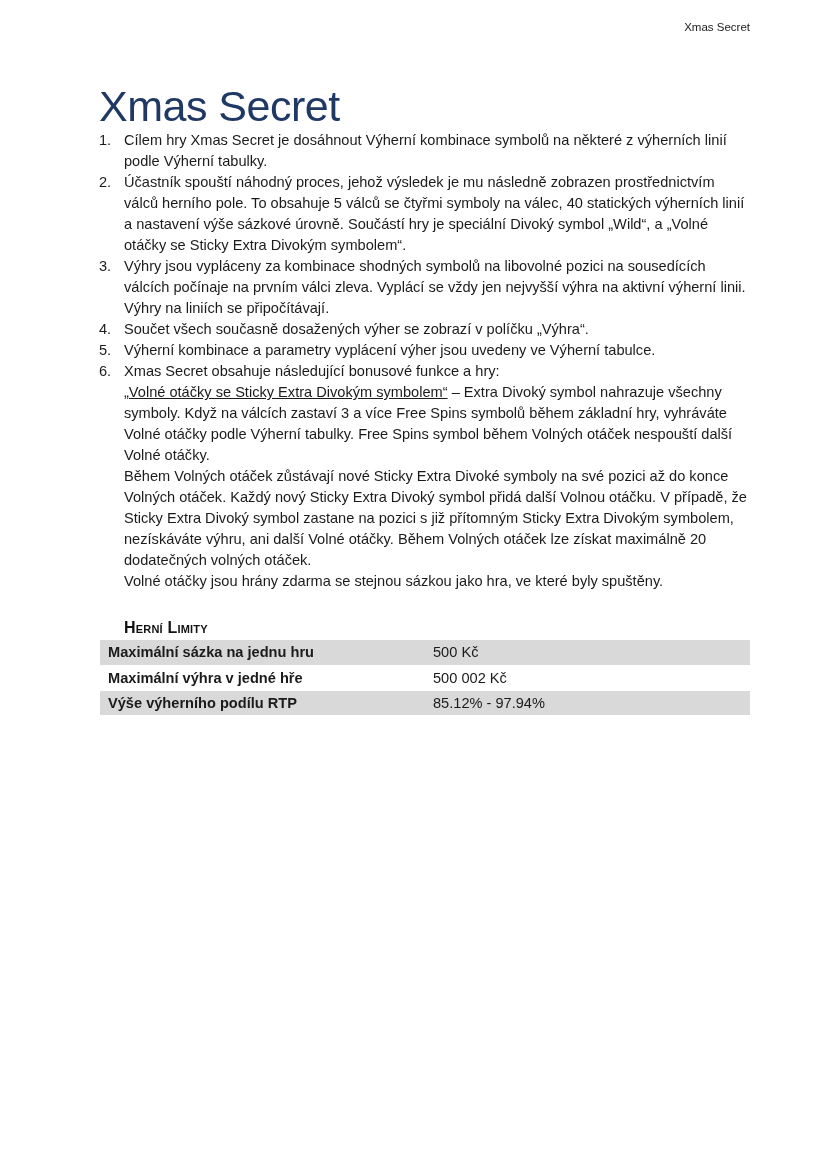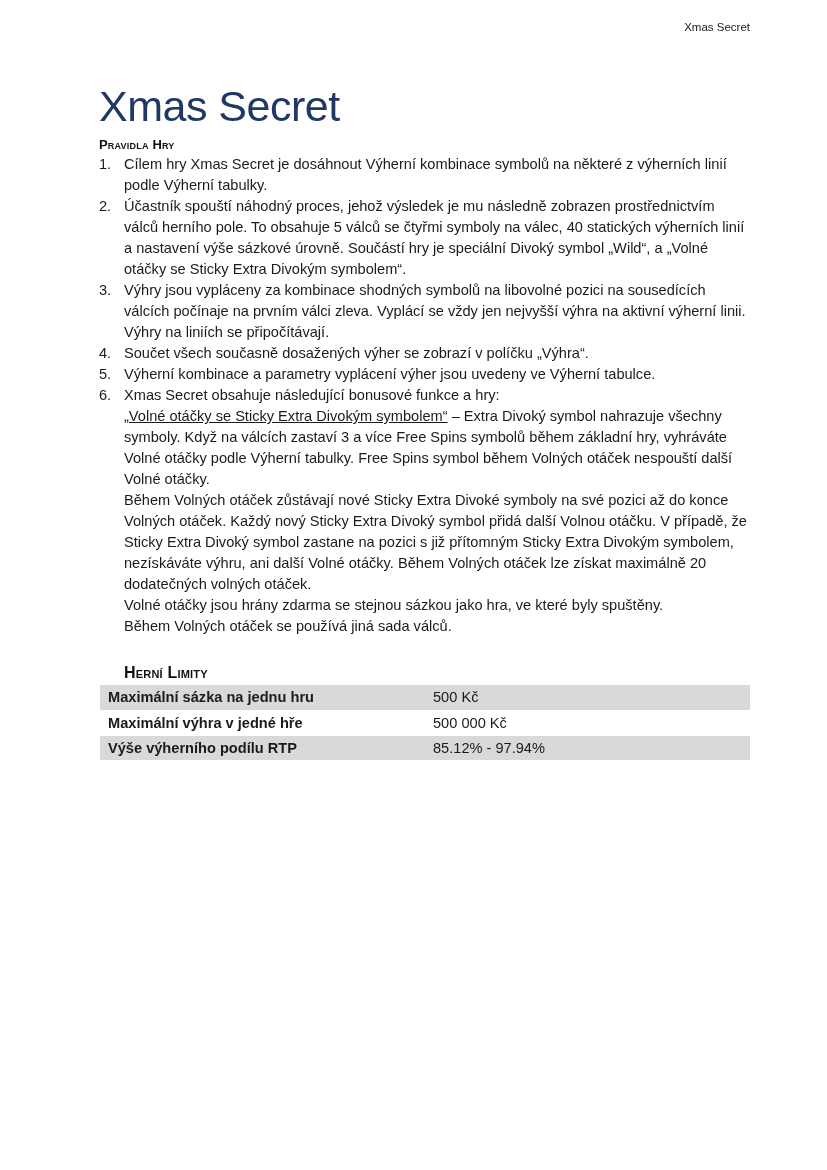--- a/index.html
+++ b/index.html
@@ -109,21 +109,20 @@
 <body>
 
 <div class="page">
 
   <div class="running-header">Xmas Secret</div>
 
   <div class="content">
 
     <h1 class="doc-title">Xmas Secret</h1>
 
-    <h2 class="section-heading">Pravidla Hry</h2>
 
     <div class="rules-list">
 
       <div class="rule-item">
         <div class="rule-number">1.</div>
         <div class="rule-body">Cílem hry Xmas Secret je dosáhnout Výherní kombinace symbolů na některé z výherních linií podle Výherní tabulky.</div>
       </div>
 
       <div class="rule-item">
         <div class="rule-number">2.</div>
@@ -145,37 +144,36 @@
         <div class="rule-body">Výherní kombinace a parametry vyplácení výher jsou uvedeny ve Výherní tabulce.</div>
       </div>
 
       <div class="rule-item">
         <div class="rule-number">6.</div>
         <div class="rule-body">
           <p>Xmas Secret obsahuje následující bonusové funkce a hry:</p>
           <p><span class="u">„Volné otáčky se Sticky Extra Divokým symbolem“</span><span> – Extra Divoký symbol nahrazuje všechny symboly. Když na válcích zastaví 3 a více Free Spins symbolů během základní hry, vyhráváte Volné otáčky podle Výherní tabulky. Free Spins symbol během Volných otáček nespouští další Volné otáčky.</span></p>
           <p>Během Volných otáček zůstávají nové Sticky Extra Divoké symboly na své pozici až do konce Volných otáček. Každý nový Sticky Extra Divoký symbol přidá další Volnou otáčku. V případě, že Sticky Extra Divoký symbol zastane na pozici s již přítomným Sticky Extra Divokým symbolem, nezískáváte výhru, ani další Volné otáčky. Během Volných otáček lze získat maximálně 20 dodatečných volných otáček.</p>
           <p>Volné otáčky jsou hrány zdarma se stejnou sázkou jako hra, ve které byly spuštěny.</p>
-          <p>Během Volných otáček se používá jiná sada válců.</p>
         </div>
       </div>
 
     </div>
 
     <div class="limits-section">
       <h2 class="limits-heading">Herní Limity</h2>
       <table class="limits-table">
         <tbody>
           <tr class="shaded">
             <td class="limit-label">Maximální sázka na jednu hru</td>
             <td class="limit-value">500 Kč</td>
           </tr>
           <tr>
             <td class="limit-label">Maximální výhra v jedné hře</td>
-            <td class="limit-value">500 000 Kč</td>
+            <td class="limit-value">500 002 Kč</td>
           </tr>
           <tr class="shaded">
             <td class="limit-label">Výše výherního podílu RTP</td>
             <td class="limit-value">85.12% - 97.94%</td>
           </tr>
         </tbody>
       </table>
     </div>
 
   </div>

